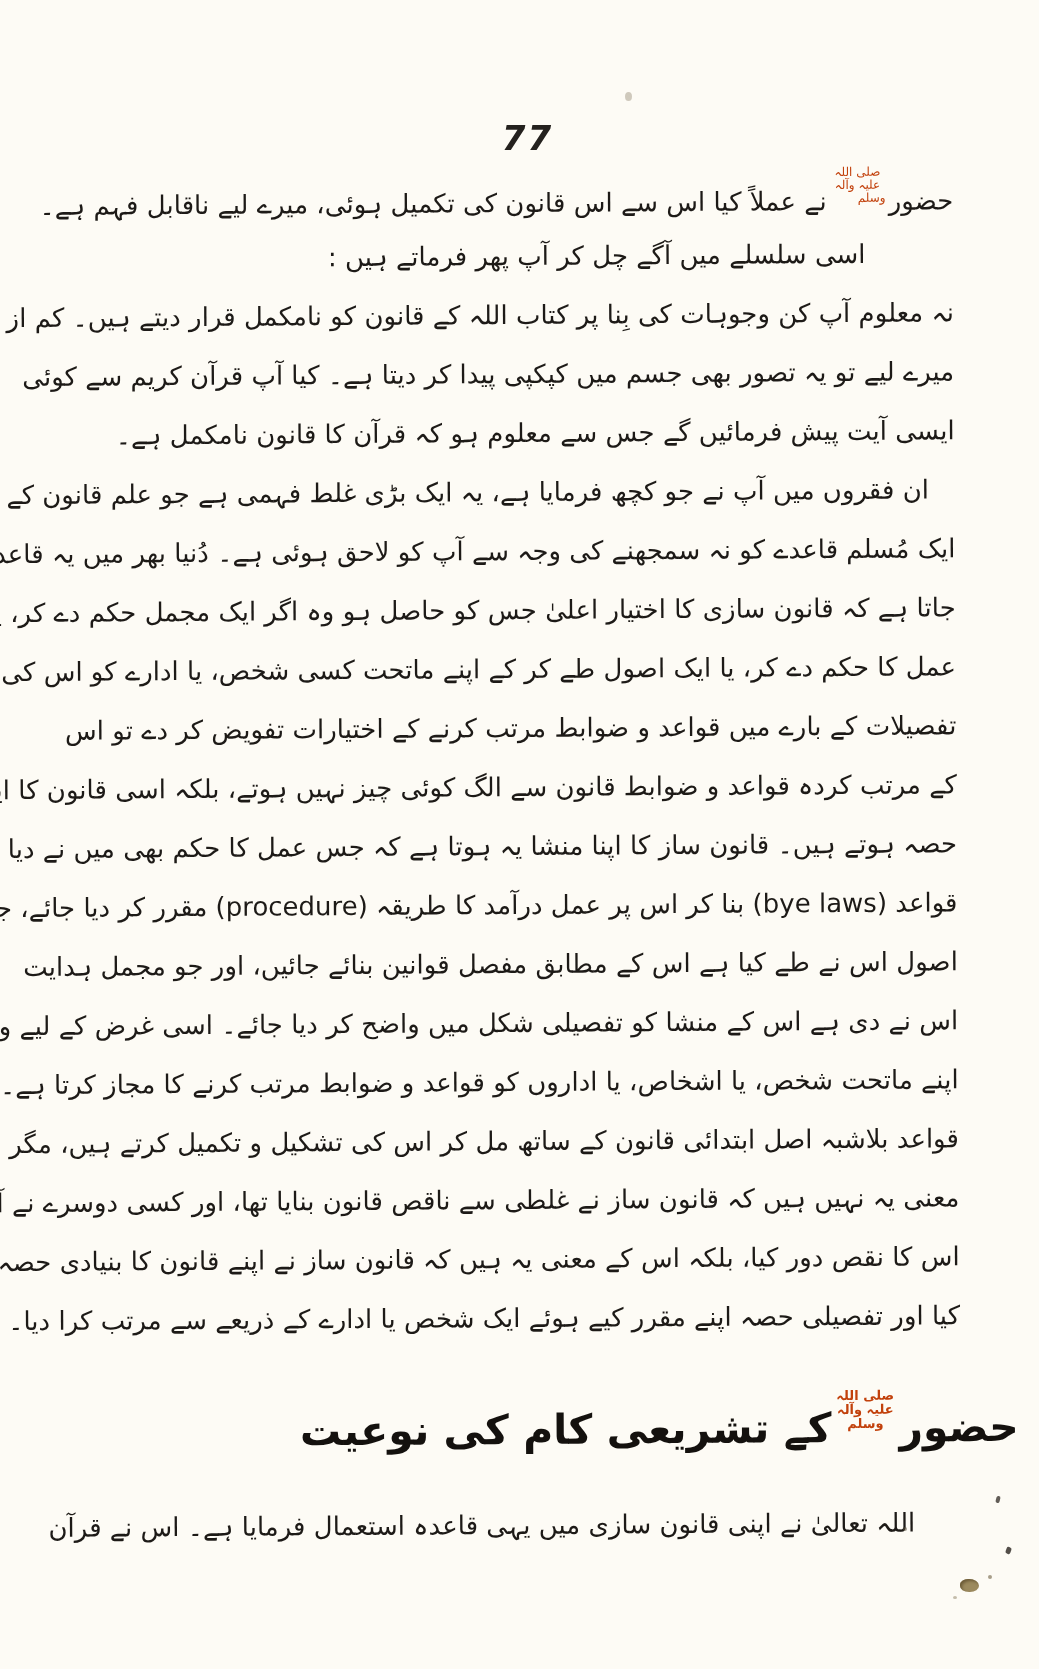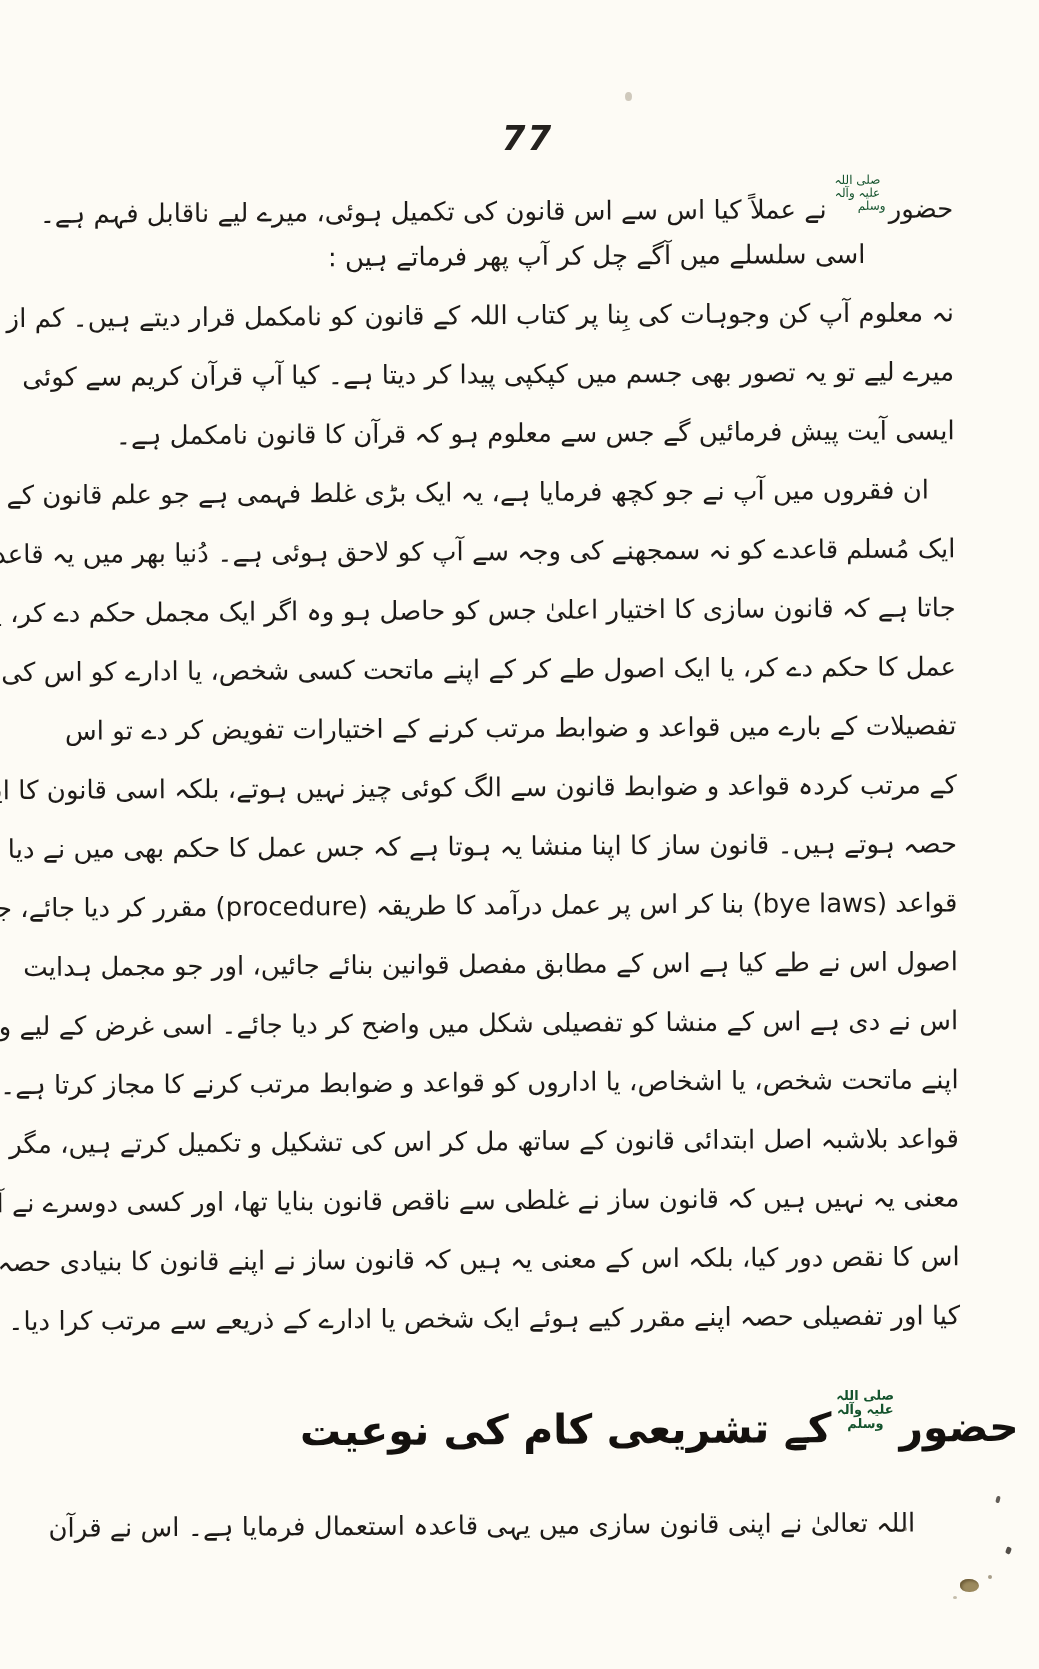--- a/index.html
+++ b/index.html
@@ -55,22 +55,22 @@
   
   .line.end-short { text-align-last: right; }
   .honorific {
     display: inline-block;
     width: 56px;
     font-size: 12px;
     line-height: 13px;
     white-space: normal;
     text-align: center;
     vertical-align: 8px;
-    margin: 8px 3px;
-    color: #14532d;
+    margin: 0 3px;
+    color: #c2410c;
   }
   .section-heading {
     margin: 34px -58px 0 0;
     height: 102px;
     line-height: 96px;
     font-size: 41px;
     font-weight: bold;
     text-align: right;
     white-space: nowrap;
     color: #14110e;

